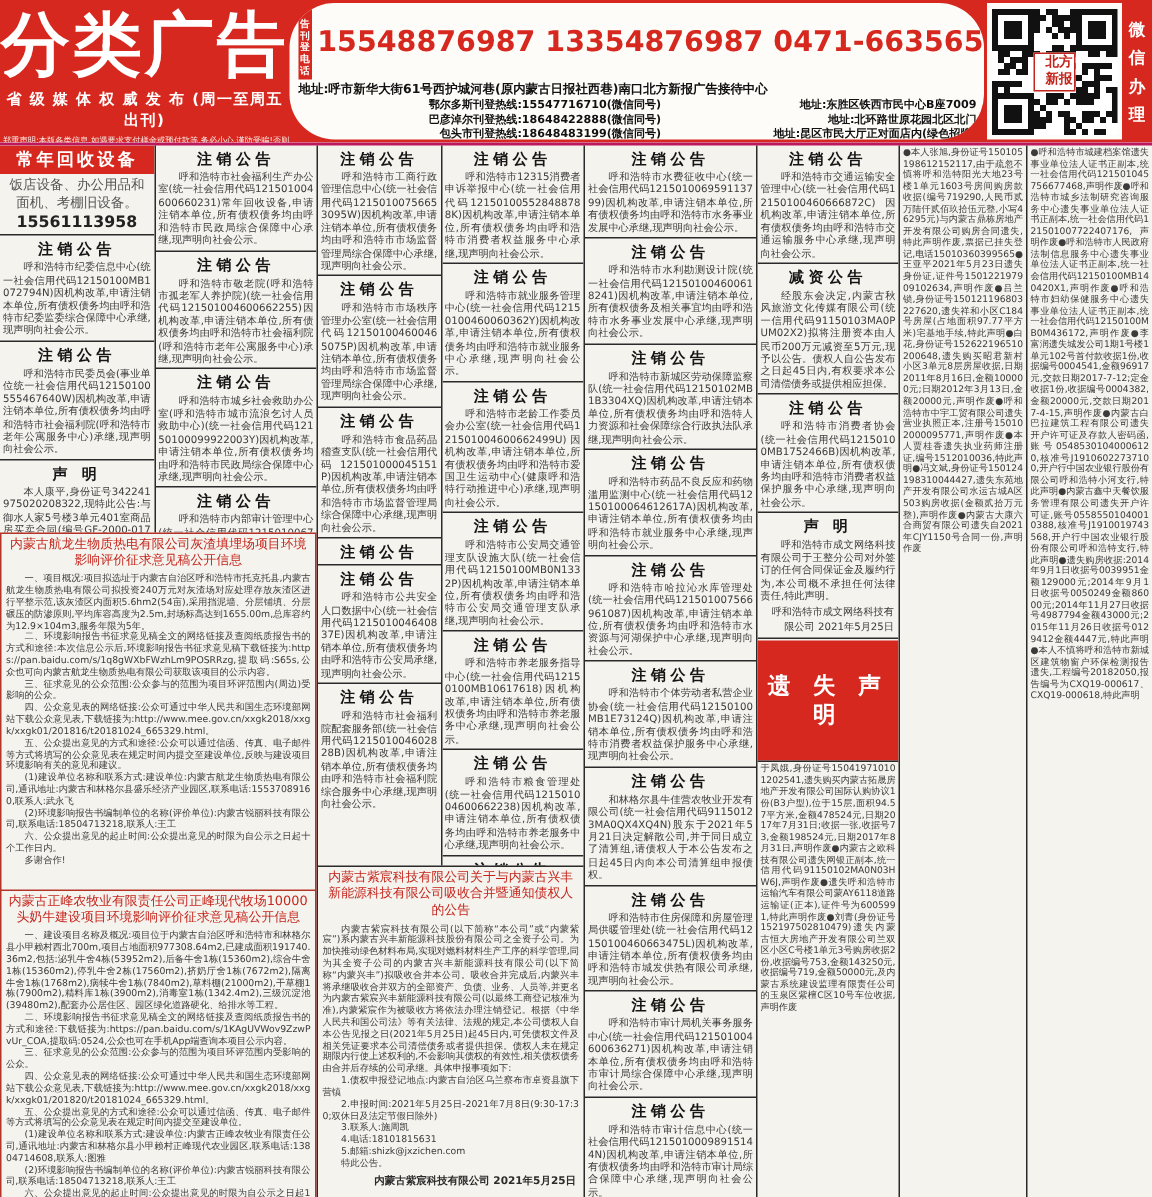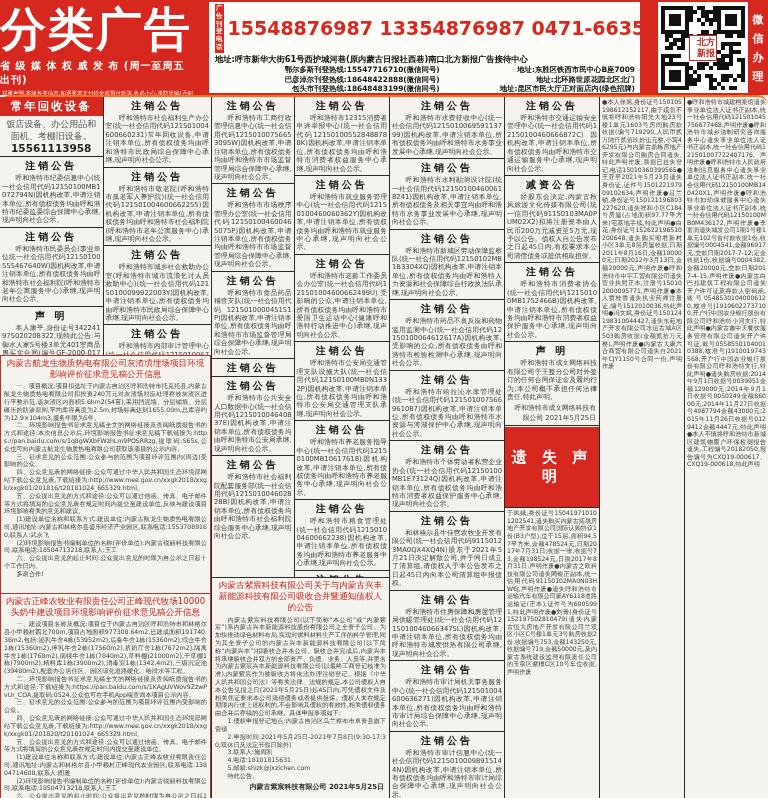--- a/index.html
+++ b/index.html
@@ -2,38 +2,38 @@
 <html><head>
 <meta charset="utf-8">
 <style>
   * { margin:0; padding:0; box-sizing:border-box; }
   html,body { background:#dedcd6; }
   body { font-family:"DejaVu Sans", sans-serif; }
   .page { width:768px; height:798px; background:#f5f3ee; margin:0 auto; overflow:hidden; position:relative; }
 
   
   header { height:95px; background:#d6281e; display:flex; overflow:hidden; }
-  .mast-left { width:193px; color:#fff; padding-top:4px; }
+  .mast-left { width:193px; color:#fff; text-align:center; padding-top:4px; }
   .mast-title { font-size:46px; font-weight:900; letter-spacing:2px; line-height:1.1; }
   .mast-sub { font-size:10px; font-weight:bold; letter-spacing:1px; margin-top:4px; }
   .mast-note { font-size:5.5px; opacity:.92; margin-top:3px; padding:0 2px; white-space:nowrap; overflow:hidden; }
-  .mast-mid { flex:1; background:#fdfcf8; margin:2px 16px; padding:2px 5px 0 6px; overflow:hidden; }
+  .mast-mid { flex:1; background:#fdfcf8; margin:2px 0; padding:2px 5px 0 6px; overflow:hidden;border-radius:30px; }
   .phone-row { display:flex; align-items:center; }
   .phone-label { background:#d6281e; color:#fff; width:18px; font-size:6.5px; font-weight:bold; line-height:1.2; text-align:center; padding:1px 1px; margin-right:4px; }
   .phones { color:#d6281e; font-size:19px; font-weight:900; letter-spacing:0; white-space:nowrap; }
   .addr { font-size:8.3px; font-weight:bold; color:#111; margin-top:1px; white-space:nowrap; }
   .hl-row { display:flex; font-size:7.4px; font-weight:bold; color:#111; line-height:1.32;text-align:right; }
   .hl-row .hl-left { flex:1.15; white-space:nowrap; overflow:hidden; }
   .hl-row .hl-right { flex:1; white-space:nowrap; overflow:hidden; }
   .mast-qr { width:90px; background:#fdfcf8; margin:2px 0 2px 2px; position:relative; display:flex; align-items:center; justify-content:center; }
   .qr-badge { position:absolute; width:28px; height:26px; background:#fff; border:1.5px solid #c4261d; color:#c4261d; font-size:9px; font-weight:900; line-height:1.15; text-align:right; display:flex; align-items:center; justify-content:center; padding:1px; }
   .ribbon { width:20px; display:flex; flex-direction:column; align-items:center; justify-content:center; gap:4px; color:#fff; font-size:11px; font-weight:bold; padding:4px 0; }
 
   
-  main { display:flex; height:703px; border-top:2px solid #f97316; background:#f5f3ee;border-radius:10px; }
+  main { display:flex; height:703px; border-top:2px solid #be185d; background:#f5f3ee; }
   .col { overflow:hidden; border-right:1px solid #2a2a2a; height:100%; }
   .group { border-right:1px solid #2a2a2a; }
   .gA { width:212px; } .gB { width:178px; }
   .rA { display:flex; height:258px; } .rB { display:flex; height:480px; }
   .rA .col, .rB .col { height:100%; }
   .cA1 { width:104px; } .cA2 { width:108px; border-right:none; }
   .cB1 { width:83px; } .cB2 { width:95px; border-right:none; }
   .c5 { width:115px; } .c6 { width:95px; } .c7 { width:85px; } .c8 { width:83px; border-right:none; }
 
   
@@ -351,21 +351,21 @@
             <div class="nb">
               <div class="nt">注销公告</div>
               <div class="nbody">呼和浩特市12315消费者申诉举报中心(统一社会信用代码121501005528488788K)因机构改革,申请注销本单位,所有债权债务均由呼和浩特市消费者权益服务中心承继,现声明向社会公示。</div>
             </div>
             <div class="nb">
               <div class="nt">注销公告</div>
               <div class="nbody">呼和浩特市就业服务管理中心(统一社会信用代码12150100460060362Y)因机构改革,申请注销本单位,所有债权债务均由呼和浩特市就业服务中心承继,现声明向社会公示。</div>
             </div>
             <div class="nb">
               <div class="nt">注销公告</div>
-              <div class="nbody">呼和浩特市老龄工作委员会办公室(统一社会信用代码121501004600662499U)受影响的公众,申请注销本单位,所有债权债务均由呼和浩特市爱国卫生运动中心(健康呼和浩特行动推进中心)承继,现声明向社会公示。</div>
+              <div class="nbody">呼和浩特市老龄工作委员会办公室(统一社会信用代码121501004600662499U)因机构改革,申请注销本单位,所有债权债务均由呼和浩特市爱国卫生运动中心(健康呼和浩特行动推进中心)承继,现声明向社会公示。</div>
             </div>
             <div class="nb">
               <div class="nt">注销公告</div>
               <div class="nbody">呼和浩特市公安局交通管理支队设施大队(统一社会信用代码12150100MB0N1332P)因机构改革,申请注销本单位,所有债权债务均由呼和浩特市公安局交通管理支队承继,现声明向社会公示。</div>
             </div>
             <div class="nb">
               <div class="nt">注销公告</div>
               <div class="nbody">呼和浩特市养老服务指导中心(统一社会信用代码12150100MB10617618)因机构改革,申请注销本单位,所有债权债务均由呼和浩特市养老服务中心承继,现声明向社会公示。</div>
             </div>
             <div class="nb">
@@ -397,21 +397,21 @@
         <div class="nb">
           <div class="nt">注销公告</div>
           <div class="nbody">呼和浩特市水利勘测设计院(统一社会信用代码121501004600618241)因机构改革,申请注销本单位,所有债权债务及相关事宜均由呼和浩特市水务事业发展中心承继,现声明向社会公示。</div>
         </div>
         <div class="nb">
           <div class="nt">注销公告</div>
           <div class="nbody">呼和浩特市新城区劳动保障监察队(统一社会信用代码12150102MB1B3304XQ)因机构改革,申请注销本单位,所有债权债务均由呼和浩特人力资源和社会保障综合行政执法队承继,现声明向社会公示。</div>
         </div>
         <div class="nb">
           <div class="nt">注销公告</div>
-          <div class="nbody">呼和浩特市药品不良反应和药物滥用监测中心(统一社会信用代码12150100064612617A)因机构改革,受影响的公众,所有债权债务由呼和浩特市检验检测中心承继,现声明向社会公示。</div>
+          <div class="nbody">呼和浩特市药品不良反应和药物滥用监测中心(统一社会信用代码12150100064612617A)因机构改革,申请注销本单位,所有债权债务均由呼和浩特市就业服务中心承继,现声明向社会公示。</div>
         </div>
         <div class="nb">
           <div class="nt">注销公告</div>
           <div class="nbody">呼和浩特市哈拉沁水库管理处(统一社会信用代码121501007566961087)因机构改革,申请注销本单位,所有债权债务均由呼和浩特市水资源与河湖保护中心承继,现声明向社会公示。</div>
         </div>
         <div class="nb">
           <div class="nt">注销公告</div>
           <div class="nbody">呼和浩特市个体劳动者私营企业协会(统一社会信用代码12150100MB1E73124Q)因机构改革,申请注销本单位,所有债权债务均由呼和浩特市消费者权益保护服务中心承继,现声明向社会公示。</div>
         </div>
         <div class="nb">

